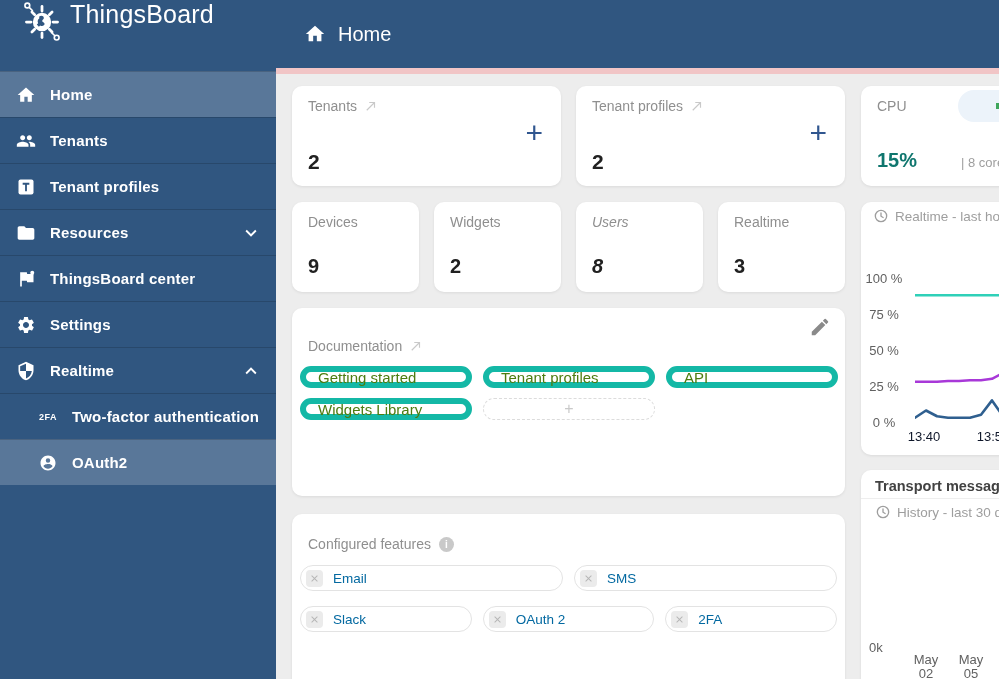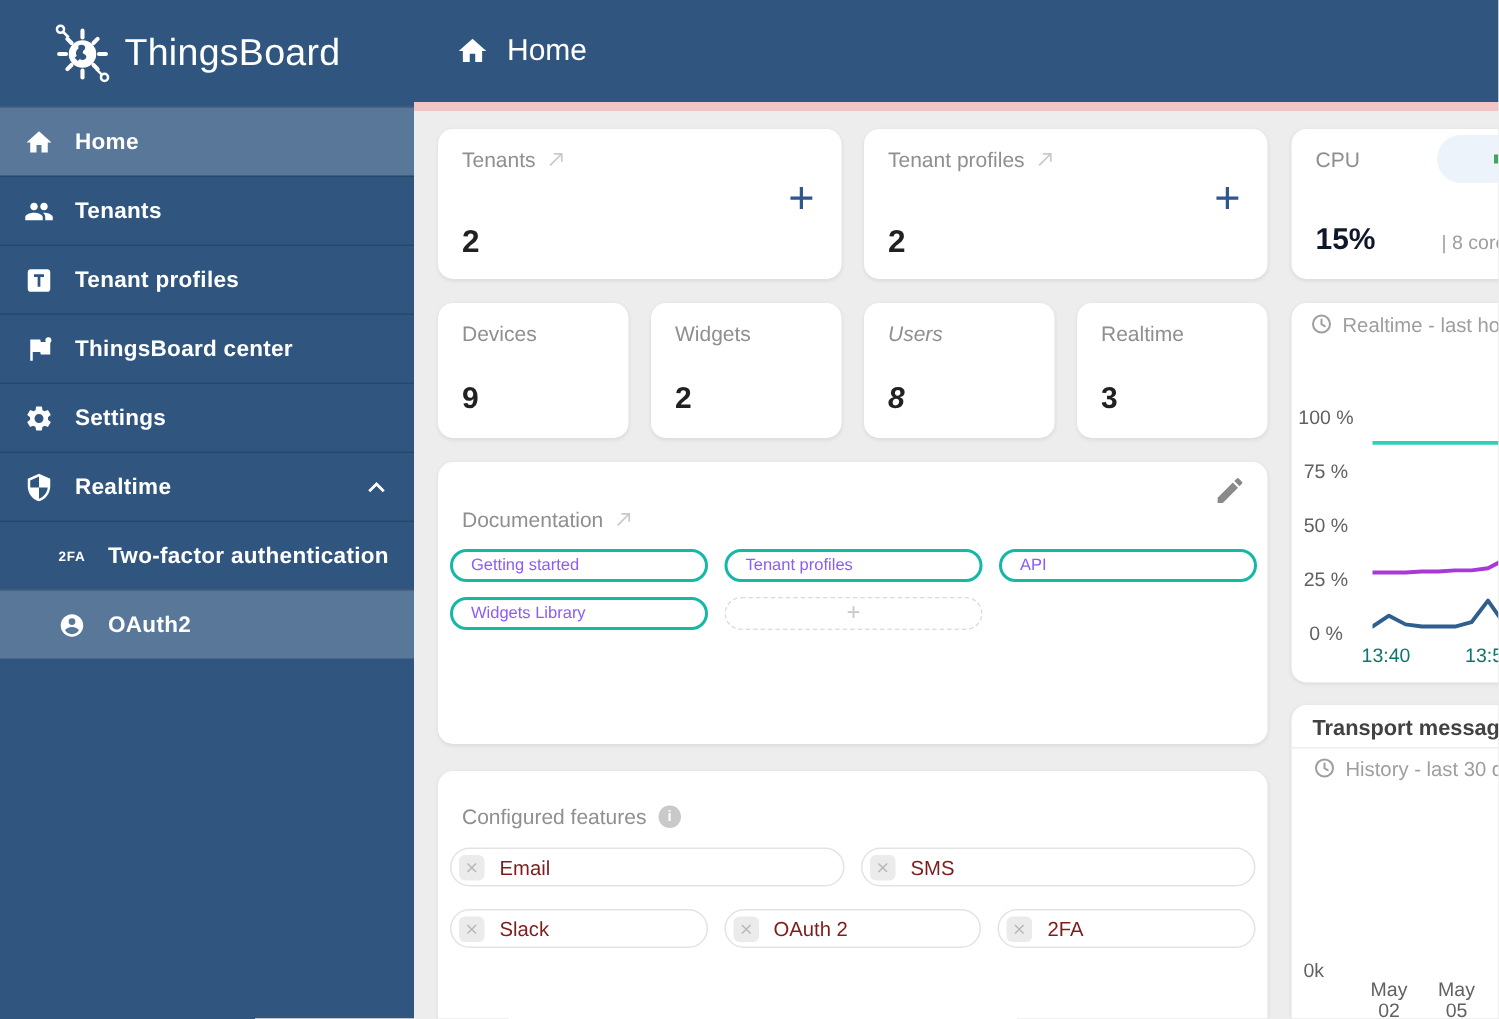--- a/index.html
+++ b/index.html
@@ -1,21 +1,21 @@
 <!DOCTYPE html>
 <html><head>
 <meta charset="utf-8">
 <style>
   * { margin:0; padding:0; box-sizing:border-box; }
   html,body { width:999px; height:679px; overflow:hidden; }
   body { font-family:"Liberation Sans", sans-serif; background:#ededed; position:relative; }
 
   
   .sidebar { position:absolute; left:0; top:0; width:276px; height:679px; background:#305680; color:#fff; z-index:2; }
-  .logo { height:71px; display:flex; align-items:center; padding-left:33px; }
+  .logo { height:71px; display:flex; align-items:flex-start; padding-left:20px; }
   .logo-icon { width:44px; height:44px; display:inline-flex; }
   .logo-icon svg { width:44px; height:44px; }
   .logo-text { font-size:25px; font-weight:400; margin-left:6px; letter-spacing:.2px; }
   .nav-item { height:46px; display:flex; align-items:center; padding:0 14px 0 15px; border-top:1px solid rgba(0,0,0,.16); cursor:pointer; font-size:15px; font-weight:700; letter-spacing:.2px; }
   .nav-item.active { background:rgba(255,255,255,.2); }
   .nav-item.sub { padding-left:37px; }
   .nav-icon { width:22px; height:22px; margin-right:13px; display:inline-flex; align-items:center; justify-content:center; flex:none; }
   .nav-icon svg { width:20px; height:20px; }
   .nav-item.sub .nav-icon svg { width:18px; height:18px; }
   .text-icon { font-size:9px; font-weight:700; letter-spacing:.5px; }
@@ -48,59 +48,59 @@
   .c-customers { left:442px; top:128px; width:127px; height:90px; }
   .c-rt        { left:585px; top:128px; width:190px; height:253px; }
   .c-doc       { left:16px;  top:234px; width:553px; height:188px; }
   .c-feat      { left:16px;  top:440px; width:553px; height:240px; }
   .c-transport { left:585px; top:396px; width:190px; height:290px; }
 
   .sm .card-value { font-size:20px; bottom:14px; }
 
   
   .cpu-value-row { position:absolute; left:16px; bottom:14px; display:flex; align-items:baseline; gap:8px; }
-  .cpu-big { font-size:20px; font-weight:700; color:#0f172a; }
+  .cpu-big { font-size:20px; font-weight:700; color:#0f766e; }
   .cpu-detail { font-size:13px; color:#9e9e9e;margin-left:36px; }
   .cpu-pill { position:absolute; left:97px; top:4px; width:80px; height:32px; border-radius:16px; background:#ecf3fa; }
   .cpu-pill-mark { position:absolute; left:38px; top:13px; width:3px; height:6px; background:#3fa65c; }
 
   
   .chart-subtitle { position:absolute; left:12px; top:6px; display:flex; align-items:center; gap:6px; font-size:13.5px; color:#9e9e9e; white-space:nowrap; }
   .clock { width:16px; height:16px; display:inline-flex; color:#9e9e9e; flex:none; }
   .clock svg { width:16px; height:16px; }
   .ytick { position:absolute; left:2px; width:42px; text-align:center; font-size:13px; color:#616161; transform:translateY(-50%); }
   .plot { position:absolute; left:54px; top:76px; width:132px; height:144px; }
   .plot svg { width:100%; height:100%; display:block; }
-  .xtick { position:absolute; top:227px; font-size:13px; color:#0f766e; transform:translateX(-50%);text-align:right; }
+  .xtick { position:absolute; top:227px; font-size:13px; color:#0f172a; transform:translateX(-50%);text-align:right; }
   .xt1 { left:63px; } .xt2 { left:132px; }
 
   .tr-title { position:absolute; left:14px; top:8px; font-size:14.5px; font-weight:700; color:#424242; }
   .tr-divider { position:absolute; left:0; right:0; top:28px; border-top:1px solid #eee; }
   .tr-subtitle { position:absolute; left:14px; top:34px; display:flex; align-items:center; gap:6px; font-size:13.5px; color:#9e9e9e; white-space:nowrap; }
   .tr-y0 { position:absolute; left:8px; top:177px; font-size:13px; color:#616161; transform:translateY(-50%); }
   .mt { position:absolute; top:183px; font-size:13px; color:#616161; white-space:pre-line; text-align:center; line-height:1.05; transform:translateX(-50%); }
   .mt1 { left:65px; } .mt2 { left:110px; }
 
   
   .doc-title { top:30px; }
   .pencil { position:absolute; right:14px; top:8px; width:22px; height:22px; color:#8a8a8a; cursor:pointer; }
   .pencil svg { width:22px; height:22px; }
   .doc-chips { position:absolute; left:8px; top:58px; display:grid; grid-template-columns:repeat(3,172px); column-gap:11px; row-gap:10px; }
-  .chip { height:22px; border:2px solid #14b8a6; border-radius:12px; font-size:11px; color:#8b5cf6; display:flex; align-items:center; padding-left:12px; background:#fff; cursor:pointer; }
+  .chip { height:22px; border:6px solid #14b8a6; border-radius:12px; font-size:15px; color:#4d7c0f; display:flex; align-items:center; padding-left:12px; background:#fff; cursor:pointer; }
   .chip-add { border:1.5px dashed #dcdcdc; background:none; color:#c9c9c9; justify-content:center; padding-left:0; font-size:16px; }
 
   
   .feat-title { position:absolute; left:16px; top:22px; font-size:14px; color:#8f8f8f; display:flex; align-items:center; gap:8px; }
   .info-icon { width:15px; height:15px; border-radius:50%; background:#c9c9c9; color:#fff; font-size:10px; font-weight:700; display:inline-flex; align-items:center; justify-content:center; font-style:normal; }
   .feat-rows { position:absolute; left:8px; top:51px; width:537px; display:flex; flex-direction:column; gap:15px; }
   .feat-row { display:flex; gap:11px; }
   .feat-chip { flex:1; height:26px; border:1px solid #e3e3e3; border-radius:13px; display:flex; align-items:center; padding-left:5px; background:#fff; }
   .feat-x { width:17px; height:17px; border-radius:4px; background:#ebebeb; color:#b5b5b5; display:inline-flex; align-items:center; justify-content:center; cursor:pointer; flex:none; }
   .feat-x svg { width:11px; height:11px; }
-  .feat-label { margin-left:10px; font-size:13.5px; color:#7f1d1d; }
+  .feat-label { margin-left:10px; font-size:13.5px; color:#0369a1; }
 </style>
 </head>
 <body>
 
 <aside class="sidebar">
   <div class="logo">
     <span class="logo-icon">
       <svg viewBox="0 0 48 48">
         <g stroke="#fff" stroke-width="3" stroke-linecap="round">
           <line x1="24" y1="12" x2="24" y2="7"></line>
@@ -140,20 +140,33 @@
         <span class="nav-label">Tenants</span>
       </div>
       <div class="nav-item">
         <span class="nav-icon">
           <svg viewBox="0 0 24 24">
             <rect x="3" y="3" width="18" height="18" rx="2.5" fill="currentColor"></rect>
             <path d="M8 7h8v2.2h-2.9V17h-2.2V9.2H8z" fill="#305680"></path>
           </svg>
         </span>
         <span class="nav-label">Tenant profiles</span>
+      </div>
+      <div class="nav-item">
+        <span class="nav-icon">
+          <svg viewBox="0 0 24 24">
+            <path fill="currentColor" d="M10 4H4c-1.1 0-2 .9-2 2v12c0 1.1.9 2 2 2h16c1.1 0 2-.9 2-2V8c0-1.1-.9-2-2-2h-8l-2-2z"></path>
+          </svg>
+        </span>
+        <span class="nav-label">Resources</span>
+        <span class="nav-chevron">
+          <svg viewBox="0 0 24 24">
+            <path fill="currentColor" d="M7.41 8.59 12 13.17l4.59-4.58L18 10l-6 6-6-6 1.41-1.41z"></path>
+          </svg>
+        </span>
       </div>
       <div class="nav-item">
         <span class="nav-icon">
           <svg viewBox="0 0 24 24">
             <path fill="currentColor" d="M5 3v18h2v-7h6l.4 2H21V6h-7.6L13 4H5z"></path>
             <circle cx="19.5" cy="4.5" r="2.4" fill="currentColor"></circle>
           </svg>
         </span>
         <span class="nav-label">ThingsBoard center</span>
       </div>

